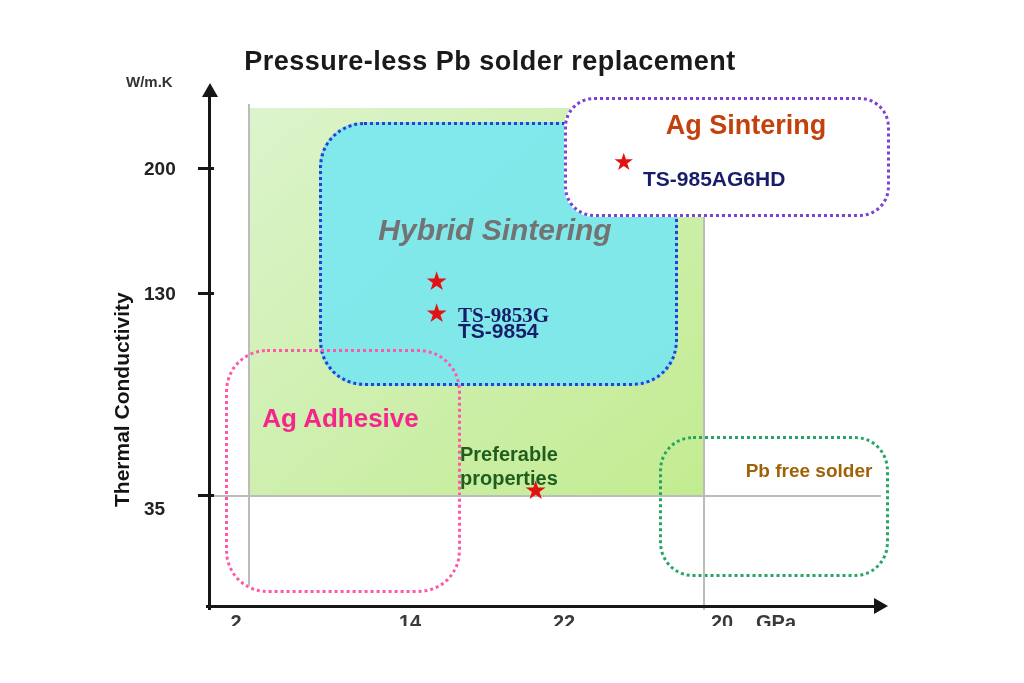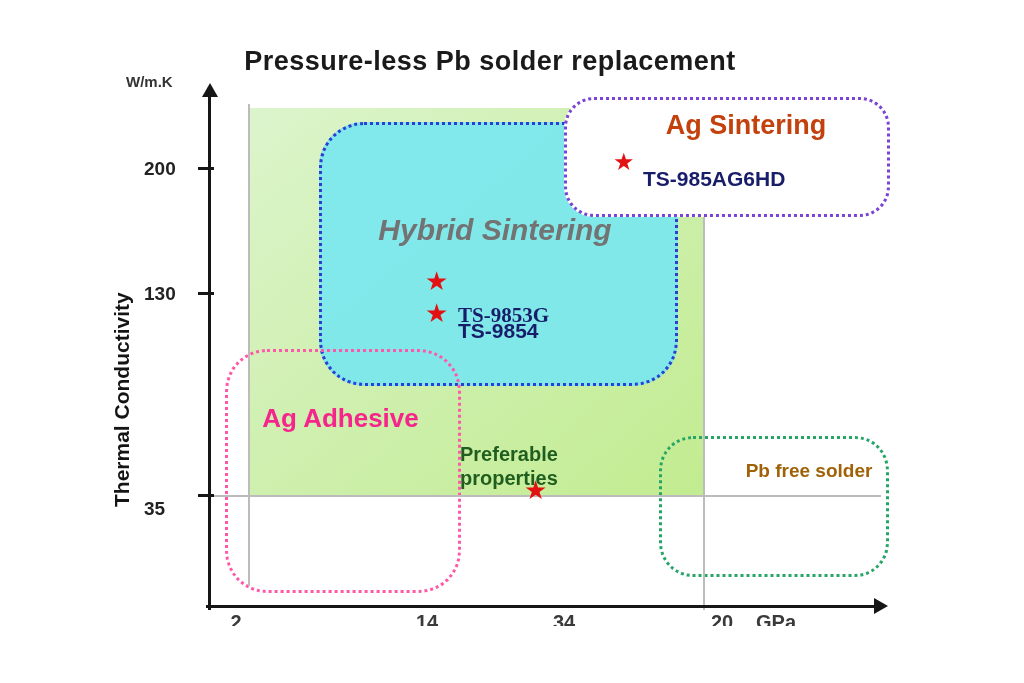--- a/index.html
+++ b/index.html
@@ -89,18 +89,18 @@
   <div class="abs arrow-right"></div>
 
   <div class="abs y-tick-mark" style="top:167px;"></div>
   <div class="abs y-tick-mark" style="top:292px;"></div>
   <div class="abs y-tick-mark" style="top:494px;"></div>
   <div class="abs y-tick-label" style="top:158px;">200</div>
   <div class="abs y-tick-label" style="top:283px;">130</div>
   <div class="abs y-tick-label" style="top:485px;margin-top:13px;">35</div>
 
   <div class="abs x-tick" style="left:224px;width:24px;">2</div>
-  <div class="abs x-tick" style="left:407px;width:40px;">14</div>
-  <div class="abs x-tick" style="left:544px;width:40px;">34</div>
+  <div class="abs x-tick" style="left:390px;width:40px;">14</div>
+  <div class="abs x-tick" style="left:544px;width:40px;">22</div>
   <div class="abs x-tick" style="left:702px;width:40px;">20</div>
   <div class="abs x-tick" style="left:748px;width:56px;">GPa</div>
 
 </div>
 
 </body></html>

